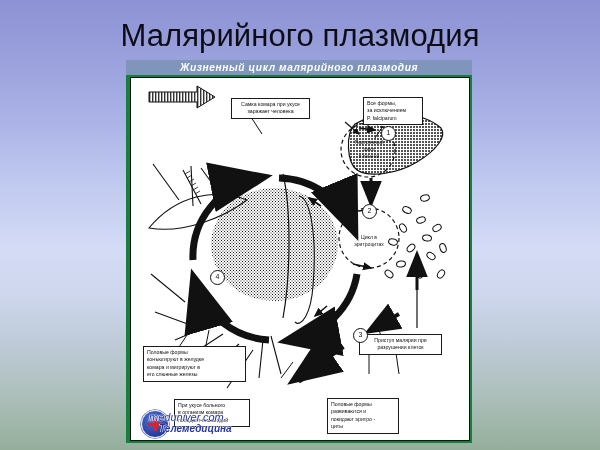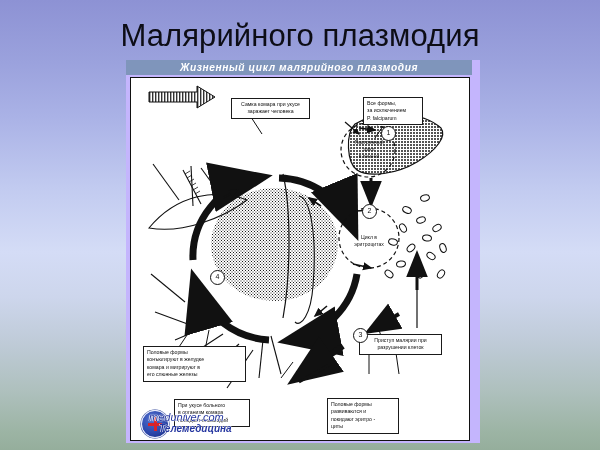--- a/index.html
+++ b/index.html
@@ -26,22 +26,21 @@
     text-align:center;
     font-size:31px;color:#0d0d16;
     font-family:"Liberation Sans", sans-serif;
     letter-spacing:.1px;
     white-space:nowrap;
   }
 
   
   .panel{
     position:absolute;left:126px;top:60px;width:346px;height:383px;
-    background:#c4b5fd;
-    padding-left:8px;
+    background:#15803d;
   }
   .panel-banner{
     position:absolute;left:0;top:0;width:346px;height:15px;
     background:#7f95bb;
     color:#ffffff;
     font-size:10.2px;
     font-weight:bold;
     font-style:italic;
     letter-spacing:.6px;
     text-align:center;

